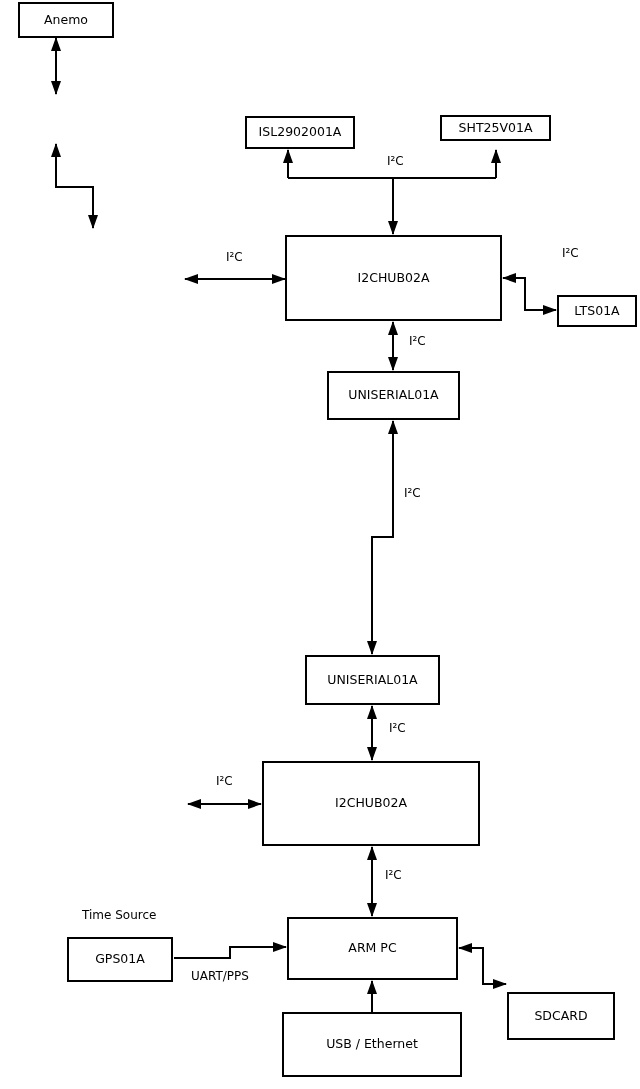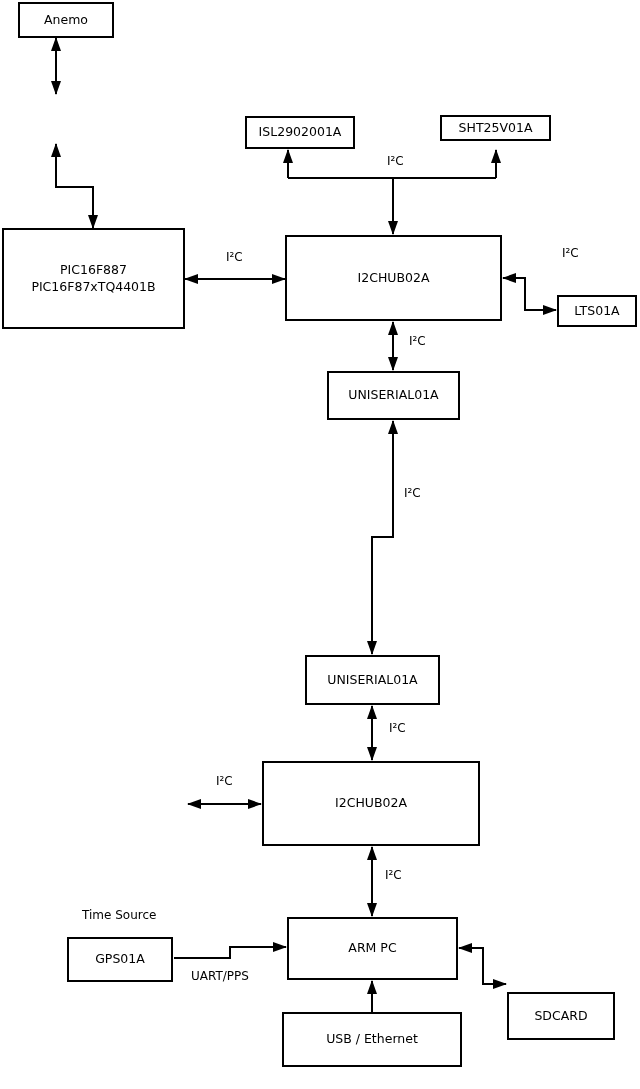--- a/index.html
+++ b/index.html
@@ -74,24 +74,20 @@
     <path class="wire" d="M459,948 L483,948 L483,984 L506,984" marker-start="url(#arr)" marker-end="url(#arr)"></path>
 
     <path class="wire" d="M372,981 L372,1031" marker-start="url(#arr)" marker-end="url(#arr)"></path>
   </svg>
 
   <div class="node" style="left:18px;top:2px;width:96px;height:36px;">
     <span>Anemo</span>
   </div>
 
 
-  <div class="node" style="left:2px;top:228px;width:183px;height:101px;">
-    <span>PIC16F887</span>
-    <span>PIC16F87xTQ4401B</span>
-  </div>
 
   <div class="node" style="left:233px;top:116px;width:110px;height:33px;margin-left:12px;">
     <span>ISL2902001A</span>
   </div>
 
   <div class="node" style="left:440px;top:115px;width:111px;height:26px;">
     <span>SHT25V01A</span>
   </div>
 
   <div class="node" style="left:285px;top:235px;width:217px;height:86px;">
@@ -120,21 +116,21 @@
   </div>
 
   <div class="node" style="left:67px;top:937px;width:106px;height:45px;">
     <span>GPS01A</span>
   </div>
 
   <div class="node" style="left:507px;top:959px;width:108px;height:48px;margin-top:33px;">
     <span>SDCARD</span>
   </div>
 
-  <div class="node" style="left:282px;top:1012px;width:180px;height:55px;">
+  <div class="node" style="left:282px;top:1012px;width:180px;height:65px;">
     <span>USB / Ethernet</span>
   </div>
 
   <div class="edge-label" style="left:226px;top:251px;">I²C</div>
 
   <div class="edge-label" style="left:387px;top:155px;">I²C</div>
 
   <div class="edge-label" style="left:562px;top:247px;">I²C</div>
 
   <div class="edge-label" style="left:409px;top:335px;">I²C</div>

